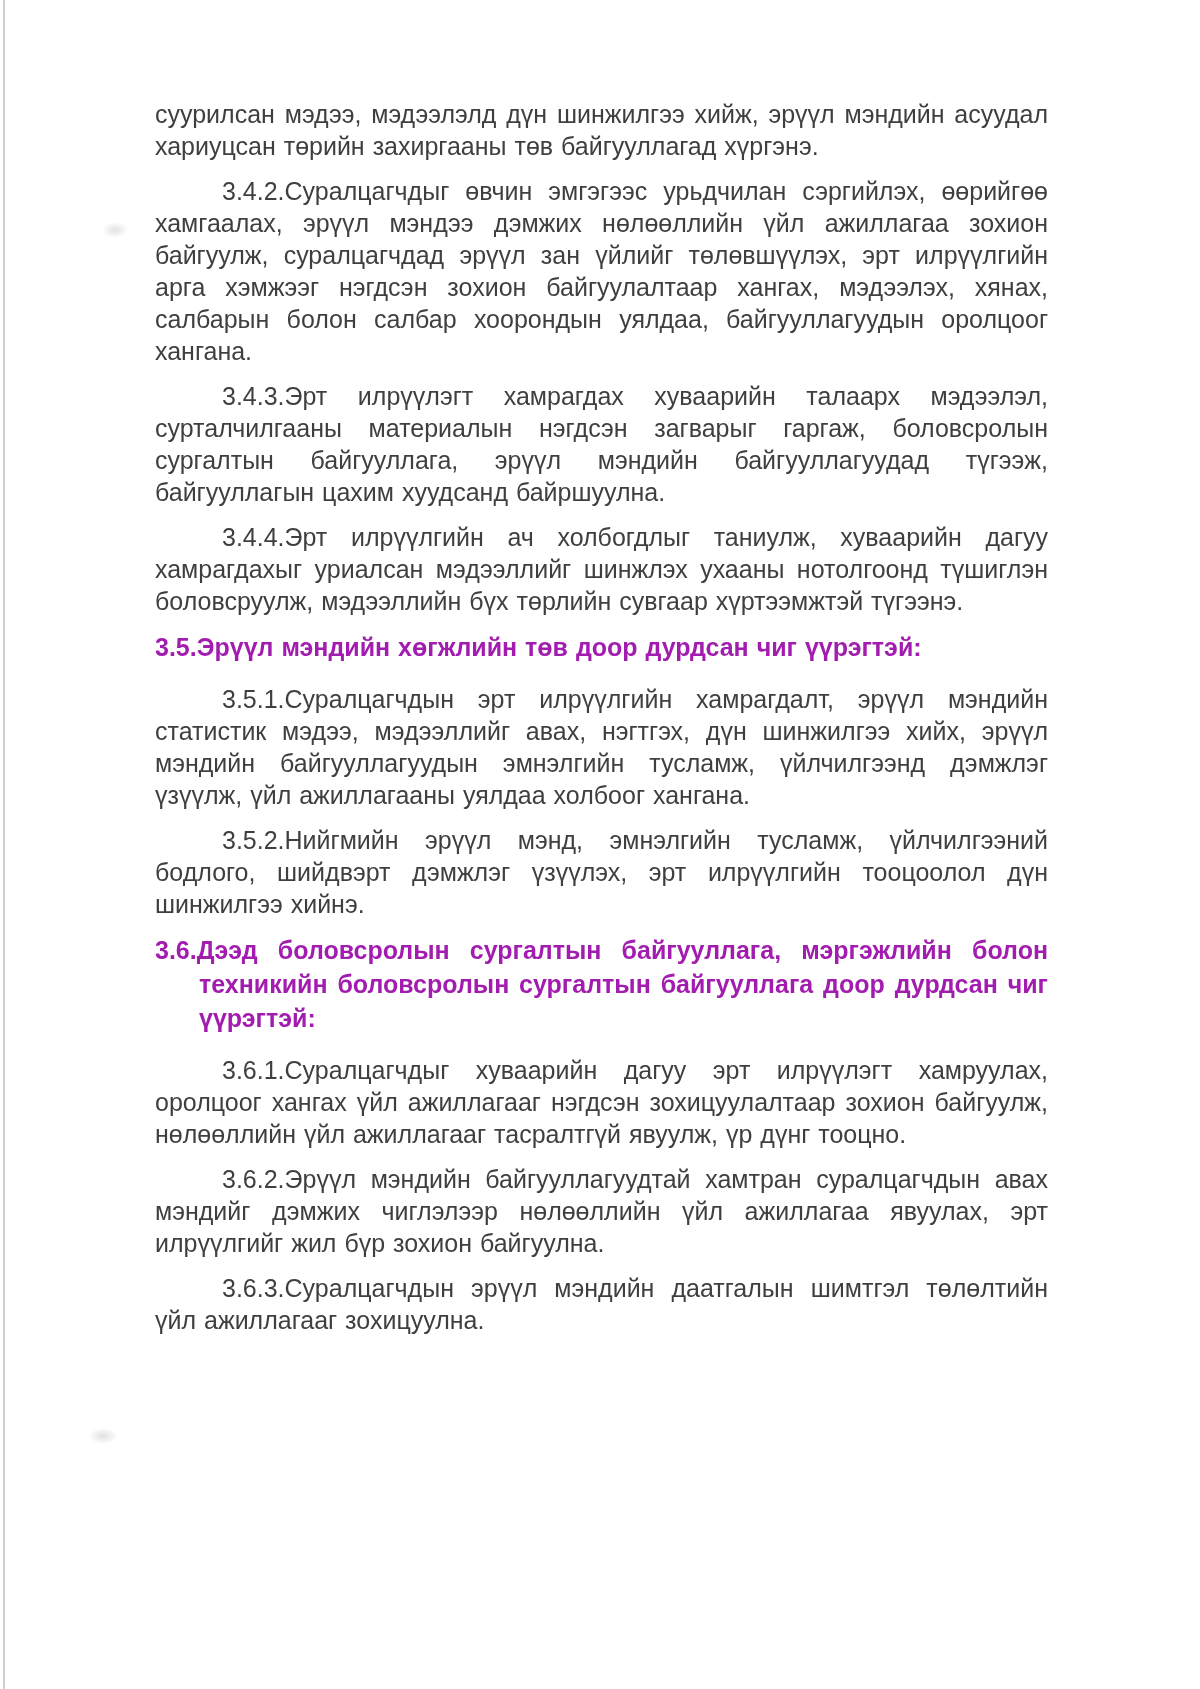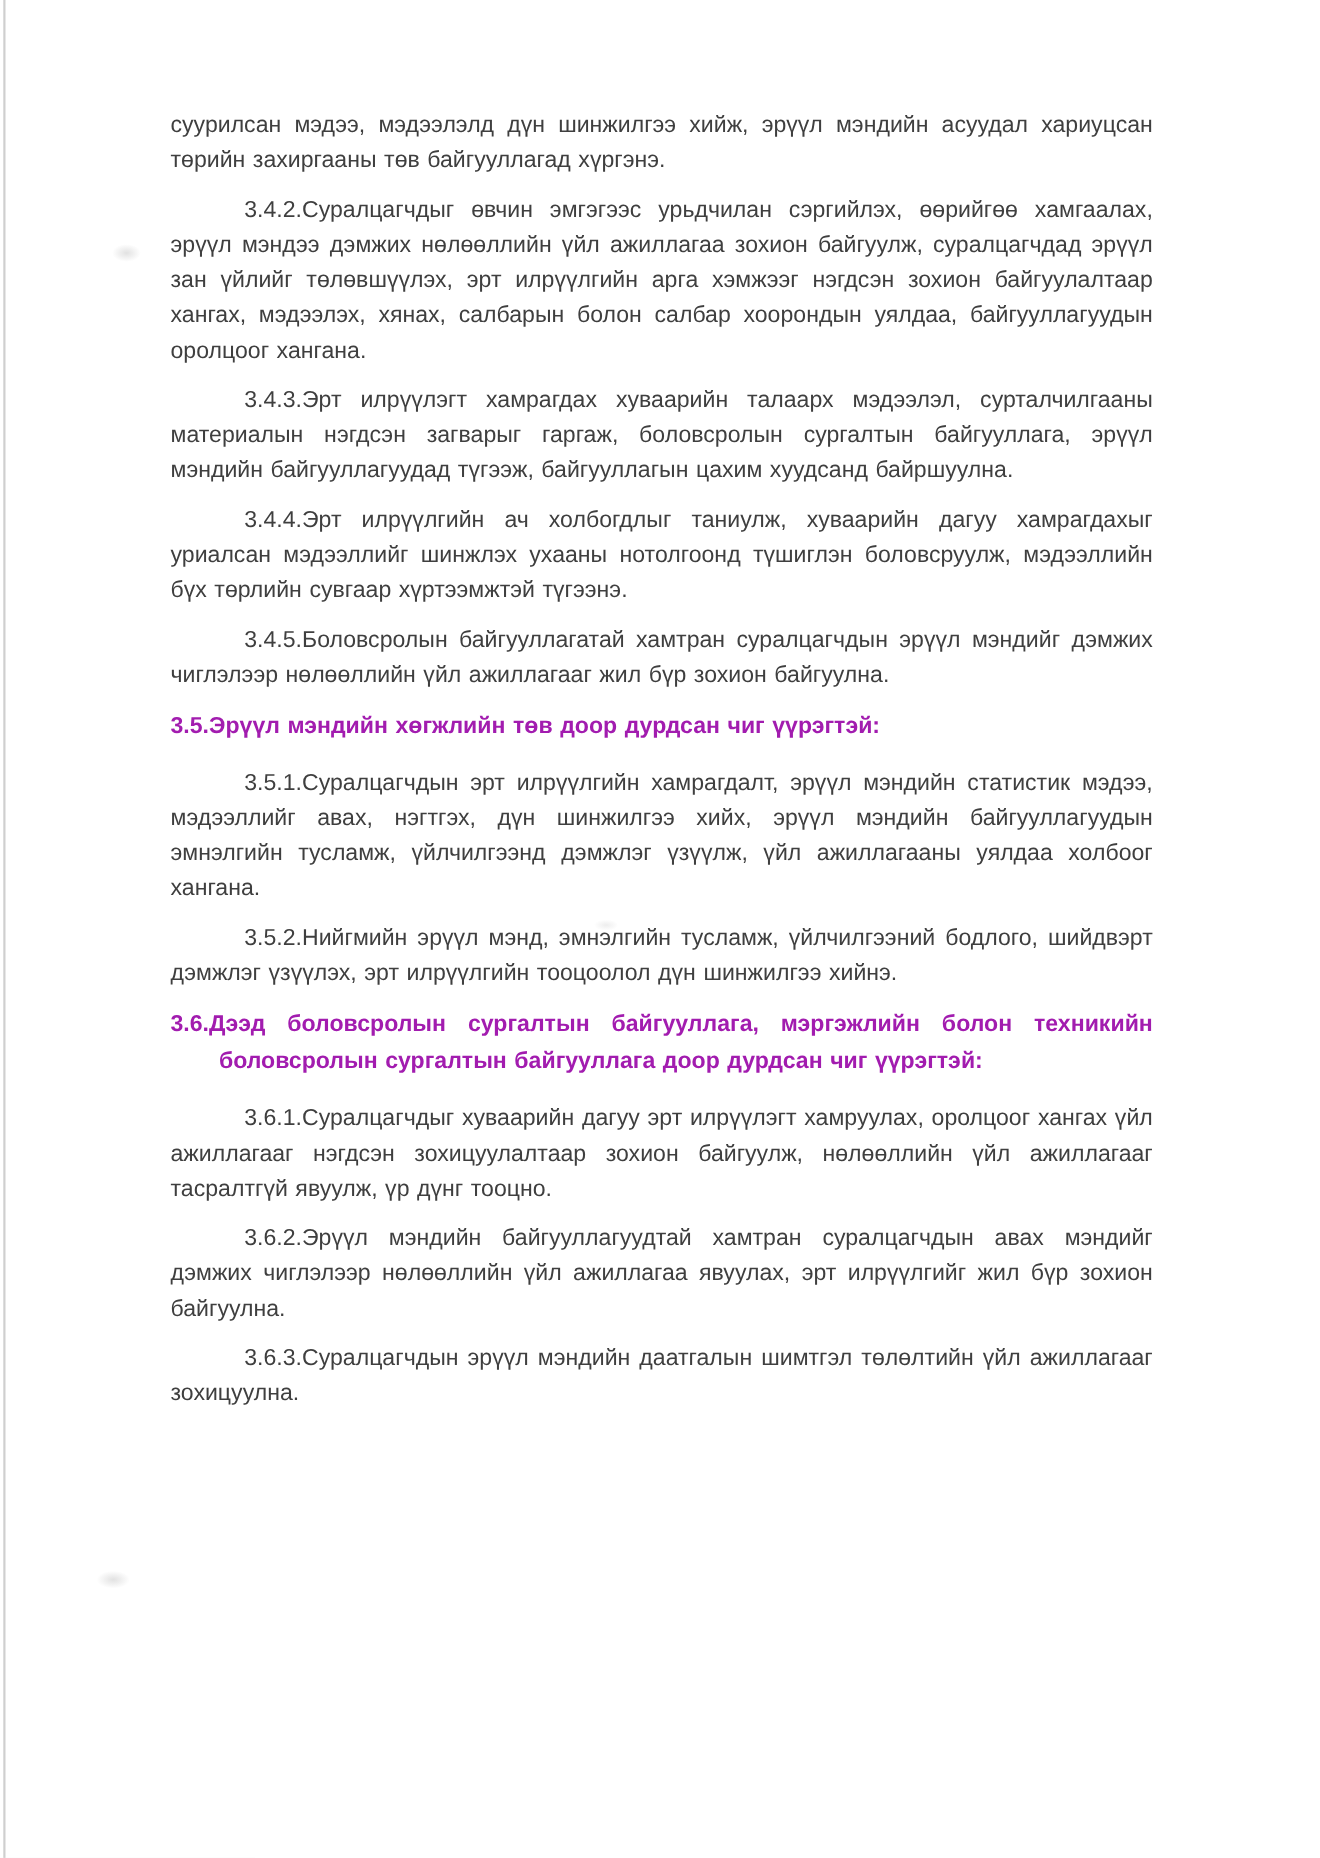--- a/index.html
+++ b/index.html
@@ -28,21 +28,21 @@
   }
   .smudge-1 { left: 102px; top: 222px; width: 26px; height: 16px; }
   .smudge-2 { left: 88px;  top: 1428px; width: 30px; height: 16px; }
   .smudge-3 { left: 540px; top: 836px;  width: 22px; height: 10px; opacity: .6; }
   .content {
     position: absolute;
     left: 155px;
     top: 98px;
     width: 893px;
     color: #3f3f3f;
-    font-size: 21px;
+    font-size: 25px;
     line-height: 32px;
   }
   p.para {
     text-align: justify;
     text-indent: 67px;
     margin: 0 0 13px 0;
     word-spacing: 1px;
   }
   p.para.continuation { text-indent: 0; }
   p.heading {
@@ -63,21 +63,20 @@
   <div class="scan-edge-left"></div>
   <div class="scan-smudge smudge-1"></div>
   <div class="scan-smudge smudge-2"></div>
   <div class="scan-smudge smudge-3"></div>
 
   <div class="content">
     <p class="para continuation">суурилсан мэдээ, мэдээлэлд дүн шинжилгээ хийж, эрүүл мэндийн асуудал хариуцсан төрийн захиргааны төв байгууллагад хүргэнэ.</p>
     <p class="para">3.4.2.Суралцагчдыг өвчин эмгэгээс урьдчилан сэргийлэх, өөрийгөө хамгаалах, эрүүл мэндээ дэмжих нөлөөллийн үйл ажиллагаа зохион байгуулж, суралцагчдад эрүүл зан үйлийг төлөвшүүлэх, эрт илрүүлгийн арга хэмжээг нэгдсэн зохион байгуулалтаар хангах, мэдээлэх, хянах, салбарын болон салбар хоорондын уялдаа, байгууллагуудын оролцоог хангана.</p>
     <p class="para">3.4.3.Эрт илрүүлэгт хамрагдах хуваарийн талаарх мэдээлэл, сурталчилгааны материалын нэгдсэн загварыг гаргаж, боловсролын сургалтын байгууллага, эрүүл мэндийн байгууллагуудад түгээж, байгууллагын цахим хуудсанд байршуулна.</p>
     <p class="para">3.4.4.Эрт илрүүлгийн ач холбогдлыг таниулж, хуваарийн дагуу хамрагдахыг уриалсан мэдээллийг шинжлэх ухааны нотолгоонд түшиглэн боловсруулж, мэдээллийн бүх төрлийн сувгаар хүртээмжтэй түгээнэ.</p>
-    <p class="para">3.4.5.Боловсролын байгууллагатай хамтран суралцагчдын эрүүл мэндийг дэмжих чиглэлээр нөлөөллийн үйл ажиллагааг жил бүр зохион байгуулна.</p>
     <p class="heading">3.5.Эрүүл мэндийн хөгжлийн төв доор дурдсан чиг үүрэгтэй:</p>
     <p class="para">3.5.1.Суралцагчдын эрт илрүүлгийн хамрагдалт, эрүүл мэндийн статистик мэдээ, мэдээллийг авах, нэгтгэх, дүн шинжилгээ хийх, эрүүл мэндийн байгууллагуудын эмнэлгийн тусламж, үйлчилгээнд дэмжлэг үзүүлж, үйл ажиллагааны уялдаа холбоог хангана.</p>
     <p class="para">3.5.2.Нийгмийн эрүүл мэнд, эмнэлгийн тусламж, үйлчилгээний бодлого, шийдвэрт дэмжлэг үзүүлэх, эрт илрүүлгийн тооцоолол дүн шинжилгээ хийнэ.</p>
     <p class="heading">3.6.Дээд боловсролын сургалтын байгууллага, мэргэжлийн болон техникийн боловсролын сургалтын байгууллага доор дурдсан чиг үүрэгтэй:</p>
     <p class="para">3.6.1.Суралцагчдыг хуваарийн дагуу эрт илрүүлэгт хамруулах, оролцоог хангах үйл ажиллагааг нэгдсэн зохицуулалтаар зохион байгуулж, нөлөөллийн үйл ажиллагааг тасралтгүй явуулж, үр дүнг тооцно.</p>
     <p class="para">3.6.2.Эрүүл мэндийн байгууллагуудтай хамтран суралцагчдын авах мэндийг дэмжих чиглэлээр нөлөөллийн үйл ажиллагаа явуулах, эрт илрүүлгийг жил бүр зохион байгуулна.</p>
     <p class="para">3.6.3.Суралцагчдын эрүүл мэндийн даатгалын шимтгэл төлөлтийн үйл ажиллагааг зохицуулна.</p>
   </div>
 </div>
 

